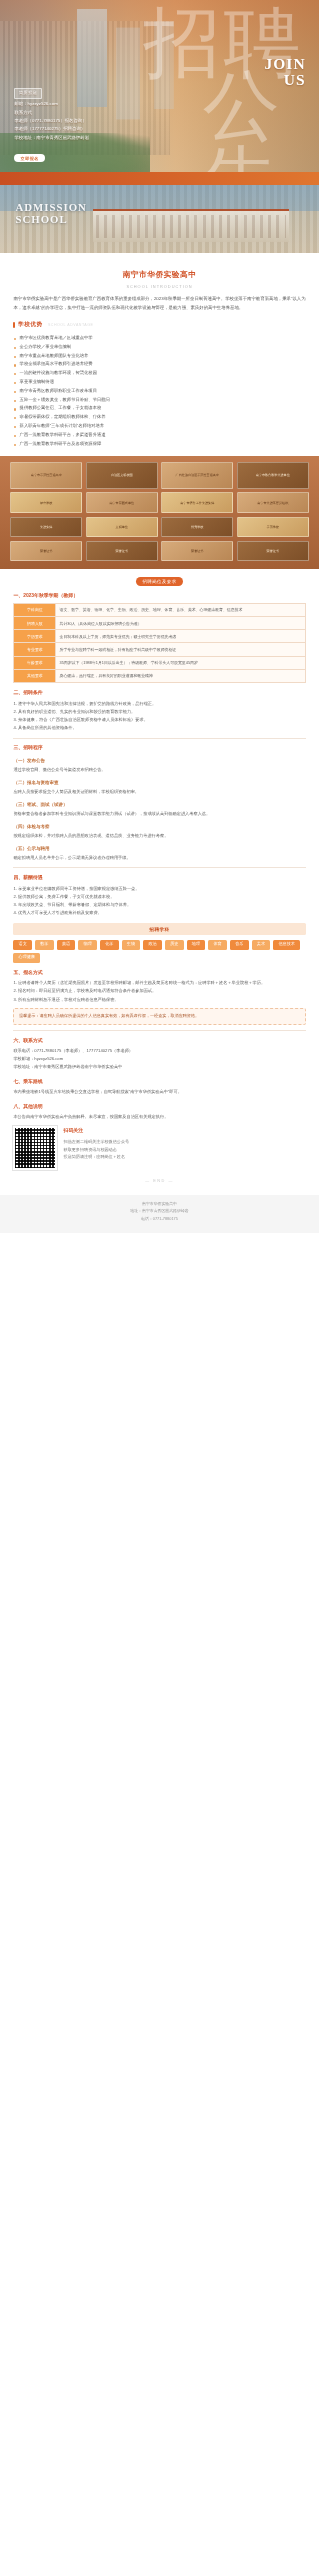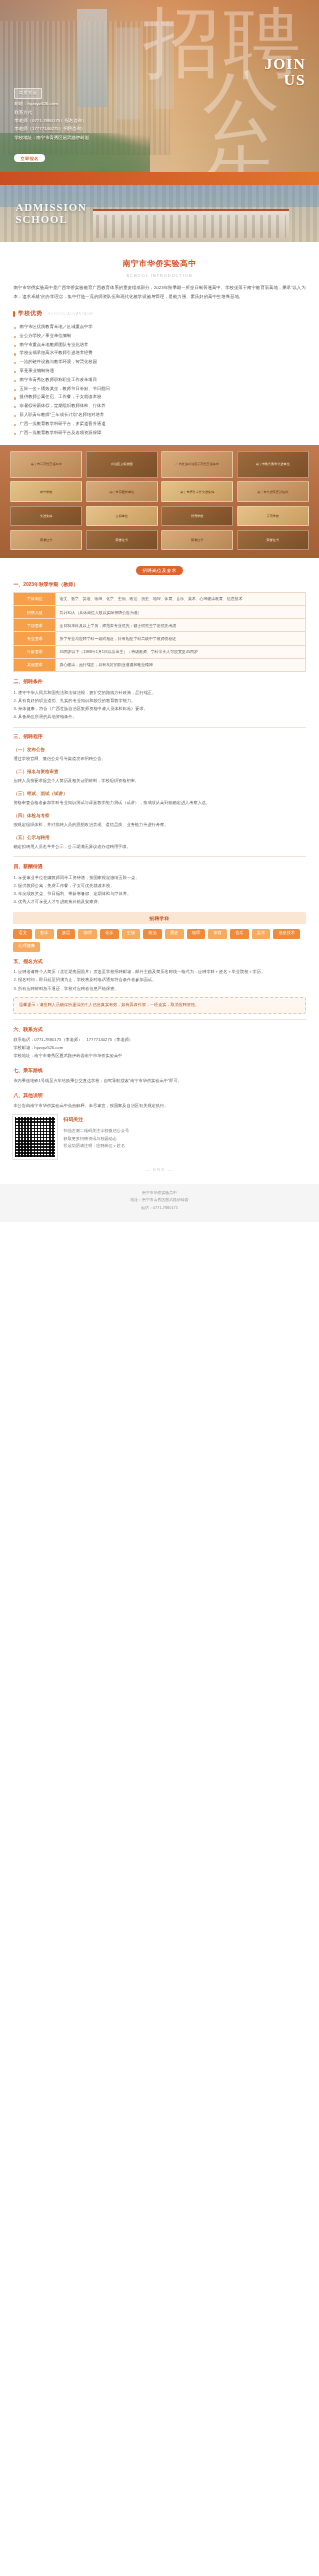--- a/index.html
+++ b/index.html
@@ -88,21 +88,21 @@
     padding:1.5px 6.2px; font-size:4.1px; font-weight:bold;
     letter-spacing:0.5px; cursor:pointer;
   }
   .hero-bottom-bar {
     position:absolute; left:0; right:0; bottom:0; height:13.4px;
     background:linear-gradient(90deg,#c94f22,#e0762f);
   }
 
   
   .banner {
-    position:relative; height:57px; overflow:hidden;
+    position:relative; height:68px; overflow:hidden;
     background: linear-gradient(180deg,#8ea6b4 0%, #b9b6a6 45%, #cfc2ab 100%);
   }
   .banner .campus {
     position:absolute; inset:0;
     background:
       linear-gradient(180deg, rgba(140,165,180,.65) 0 38%, rgba(205,190,165,.4) 38% 100%),
       repeating-linear-gradient(90deg, rgba(255,255,255,.22) 0 3.6px, rgba(150,130,105,.18) 3.6px 7.2px);
   }
   .banner .bldg {
     position:absolute; left:93px; top:24px; width:196px; height:33px;

